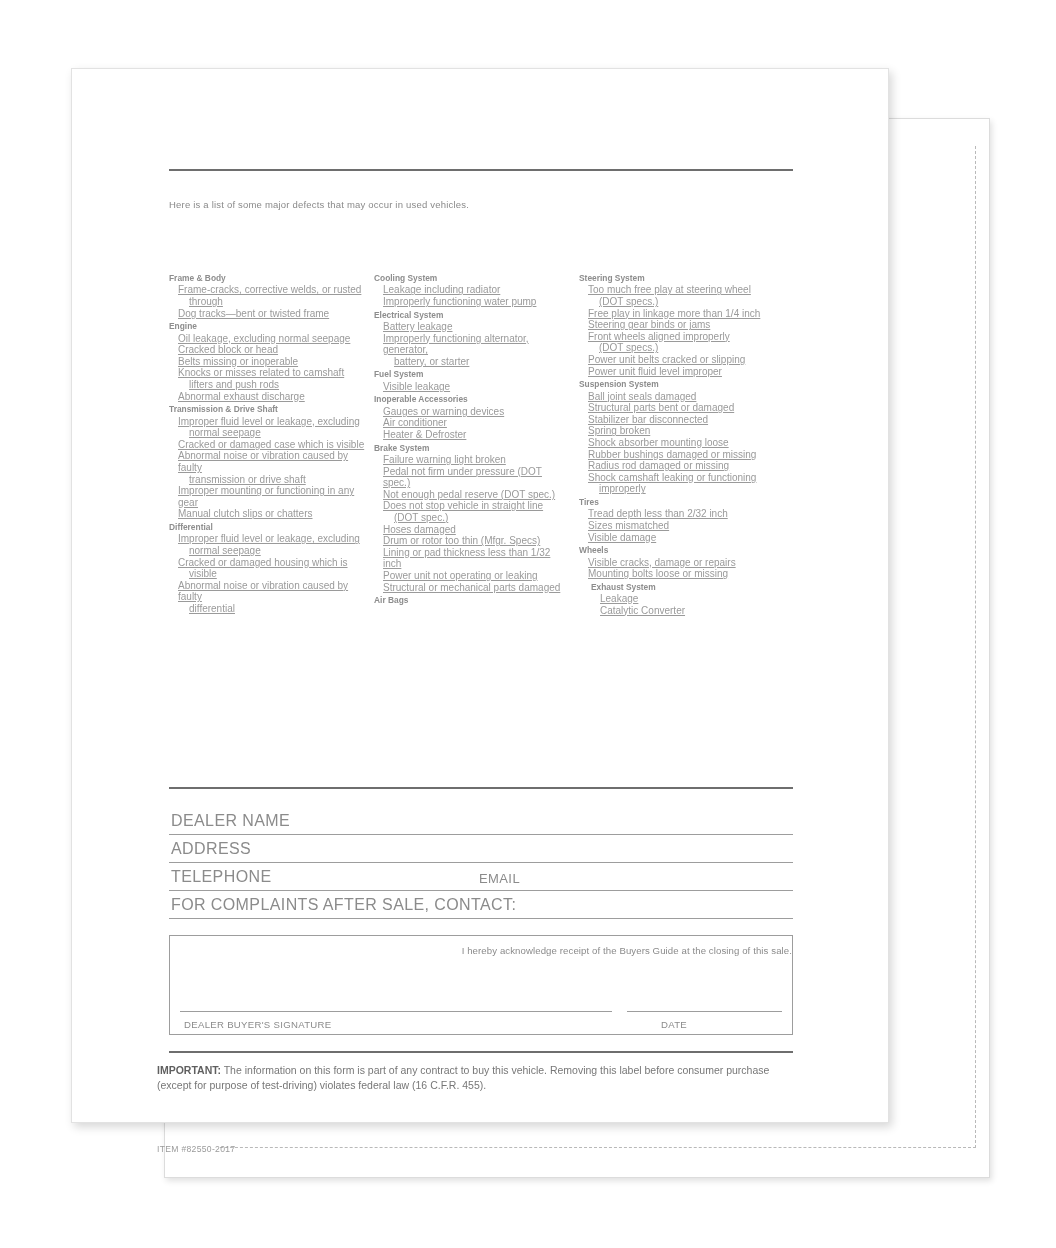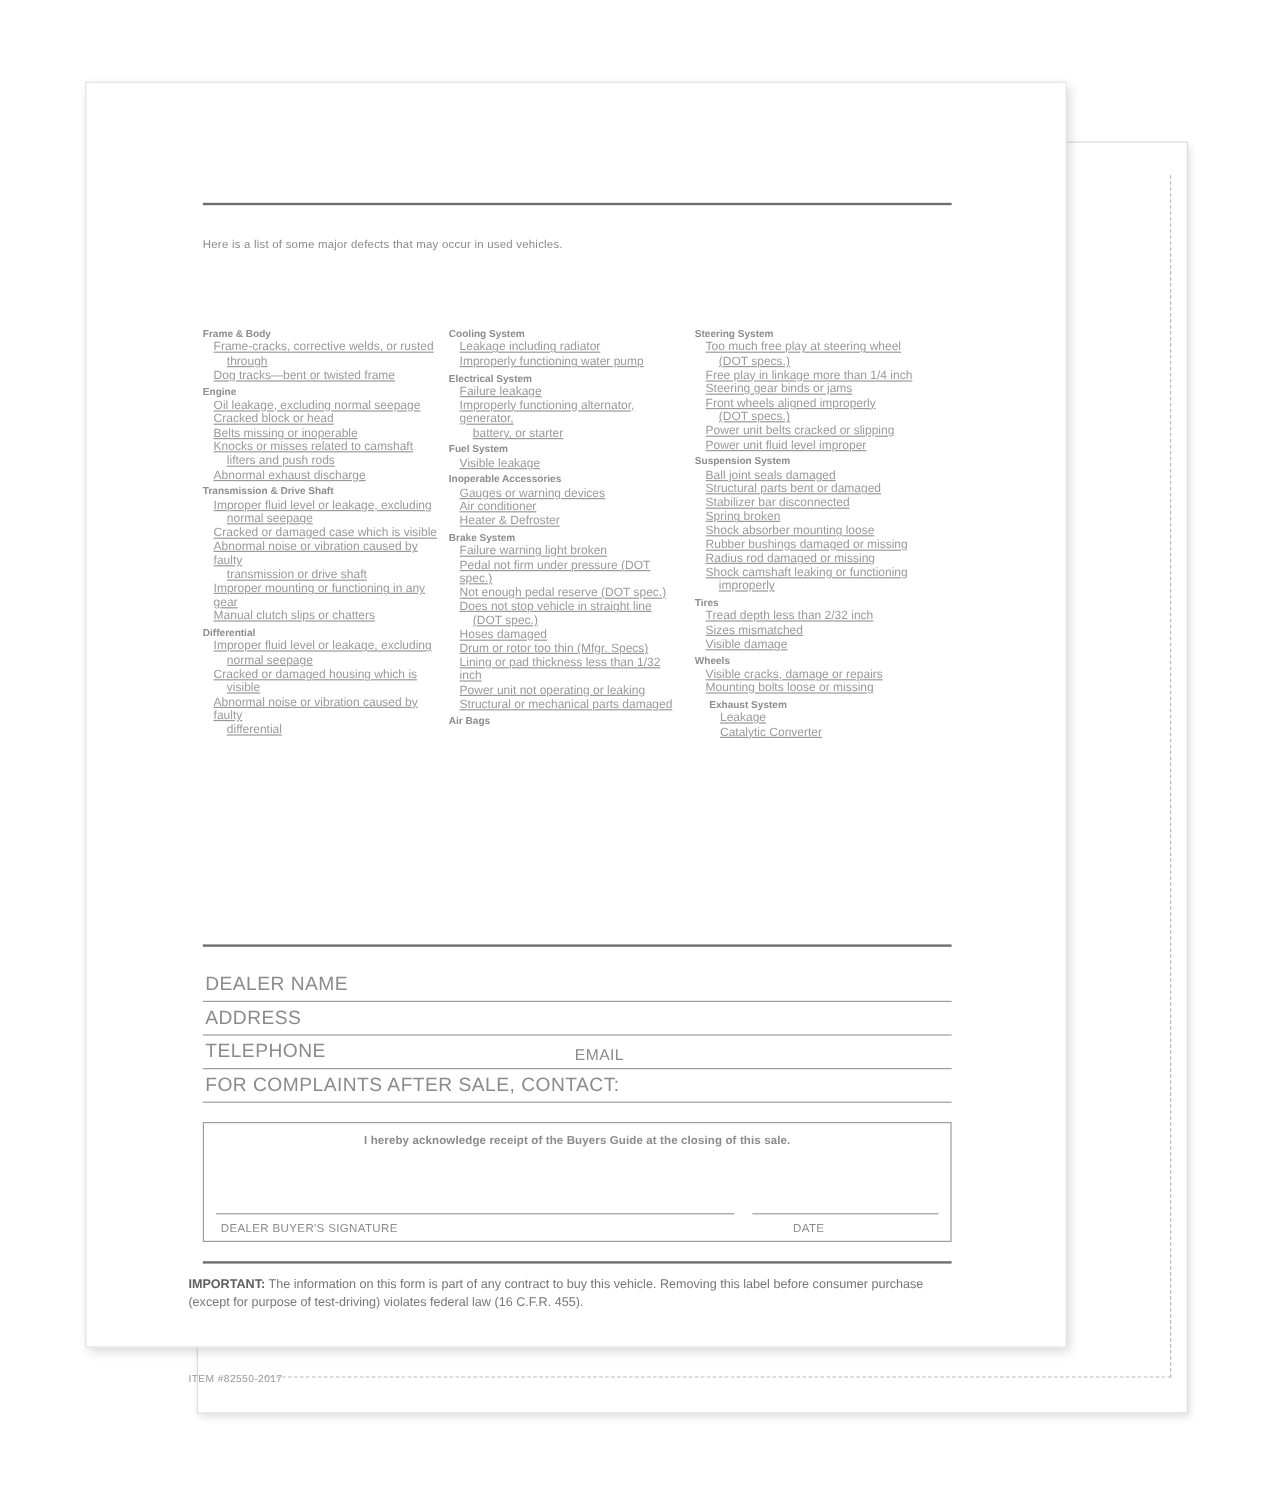--- a/index.html
+++ b/index.html
@@ -126,23 +126,23 @@
   }
 
   
   .ack {
     position: relative;
     margin-top: 16px;
     border: 1px solid #9d9d9d;
     height: 100px;
   }
   .ack-title {
-    text-align: center;
+    text-align: right;
     font-size: 9.6px;
-    font-weight: bold;
+    font-weight: normal;
     color: #8b8b8b;
     padding-top: 9px;
     letter-spacing: 0.1px;
   }
   .sig-line {
     position: absolute;
     left: 10px; bottom: 22px;
     width: 432px;
     border-top: 1px solid #9d9d9d;
   }
@@ -250,21 +250,21 @@
           <div class="grp">
             <div class="grp-title">Cooling System</div>
             <ul>
               <li>Leakage including radiator</li>
               <li>Improperly functioning water pump</li>
             </ul>
           </div>
           <div class="grp">
             <div class="grp-title">Electrical System</div>
             <ul>
-              <li>Failure leakage</li>
+              <li>Battery leakage</li>
               <li><span>Improperly functioning alternator, generator,</span><span class="cont">battery, or starter</span></li>
             </ul>
           </div>
           <div class="grp">
             <div class="grp-title">Fuel System</div>
             <ul>
               <li>Visible leakage</li>
             </ul>
           </div>
           <div class="grp">

